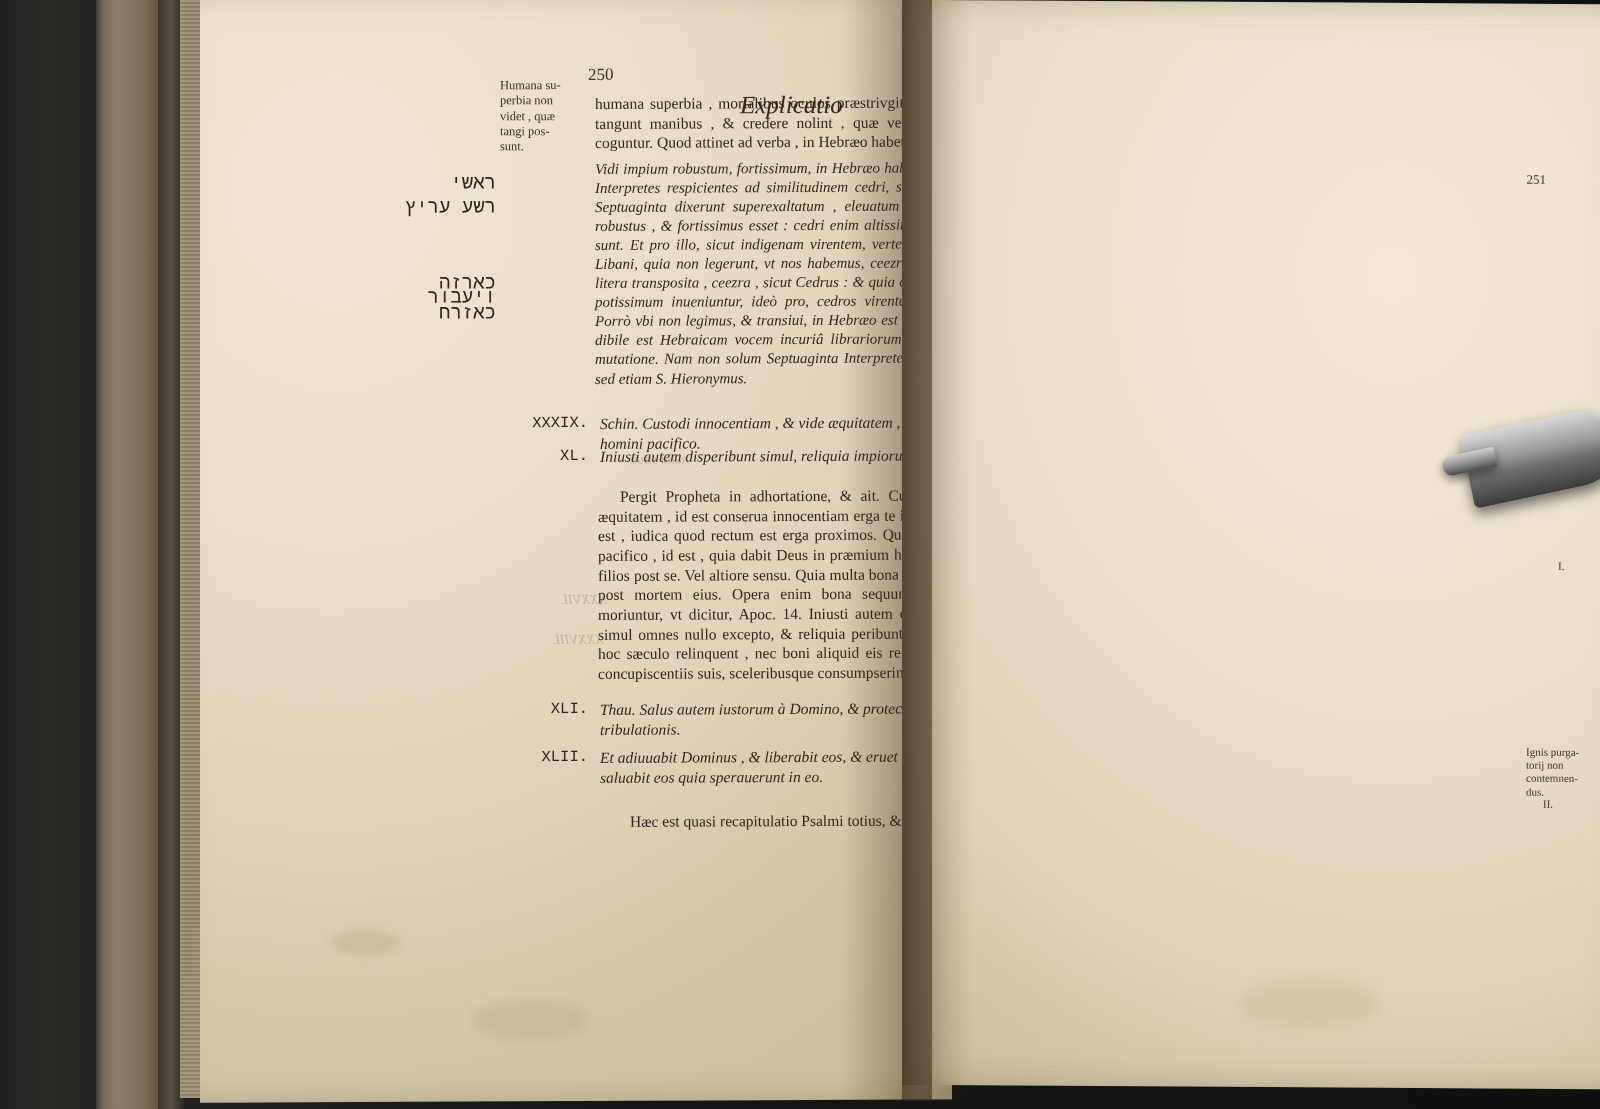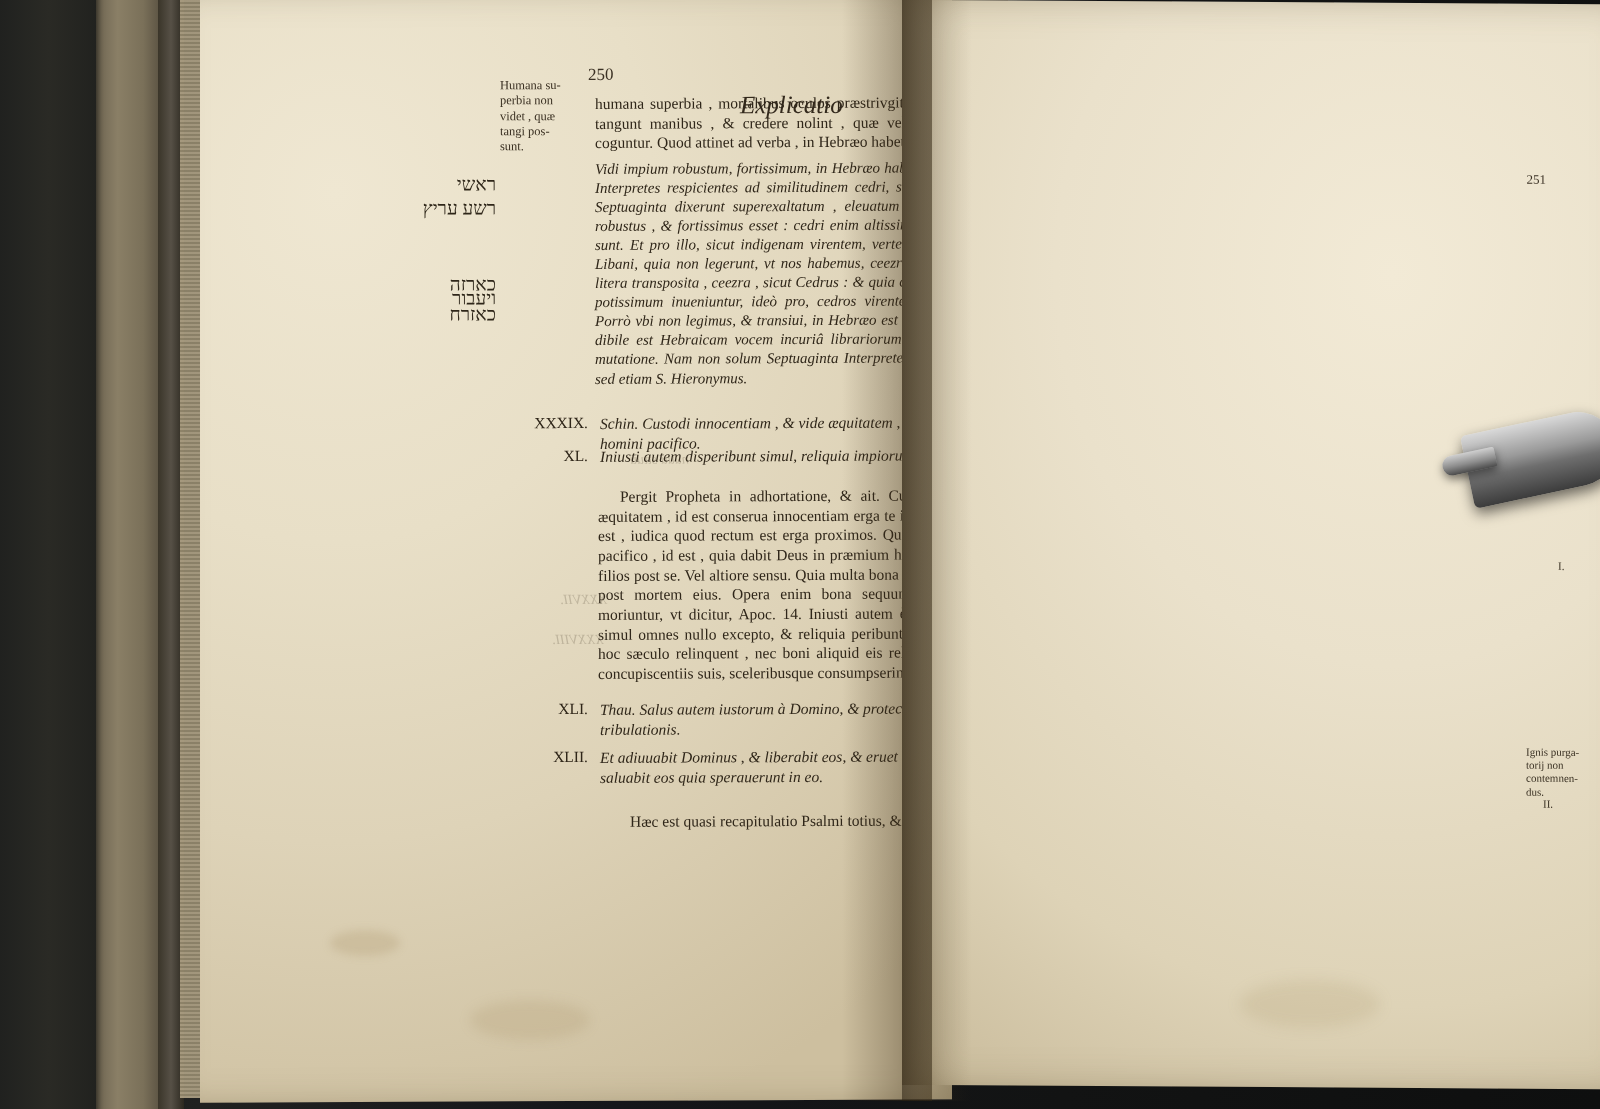--- a/index.html
+++ b/index.html
@@ -93,35 +93,35 @@
 
   
   .l-marg{
     position:absolute;left:300px;top:86px;width:92px;
     font-size:12.5px;line-height:1.22;color:#3a3022;
     font-family:"Liberation Serif", serif;
   }
   .hebrew{
     position:absolute;right:0;width:100px;text-align:right;
     font-size:19px;color:#2e2619;line-height:1.05;
-    font-family:Liberation Serif, serif;
+    font-family:Liberation Mono, monospace;
   }
   .l-folio{
     position:absolute;left:388px;top:73px;font-size:17px;color:#3b3124;
     font-family:"Liberation Serif", serif;
   }
   .l-head{
     position:absolute;left:540px;top:100px;font-size:25px;font-style:italic;color:#33291c;
   }
   .l-body{
     position:absolute;left:395px;top:104px;width:490px;
     font-size:15.5px;line-height:1.27;color:#2f2619;text-align:justify;
   }
   .verse{position:absolute;left:300px;width:580px;font-size:15.5px;color:#2f2619;}
-  .verse .num{position:absolute;left:0;width:88px;text-align:right;font-style:normal;}
+  .verse .num{position:absolute;left:0;width:88px;text-align:right;font-style:normal;font-family:Liberation Mono, monospace;}
   .verse .body{margin-left:100px;display:block;font-style:italic;line-height:1.3;}
   .catch{
     position:absolute;left:790px;top:890px;font-size:16px;color:#33291c;letter-spacing:.4px;
   }
 
   
   .r-folio{position:absolute;right:56px;top:168px;font-size:13px;color:#3a3023;}
   .r-margnote{
     position:absolute;right:18px;width:68px;font-size:11px;line-height:1.2;color:#3c3325;
   }

